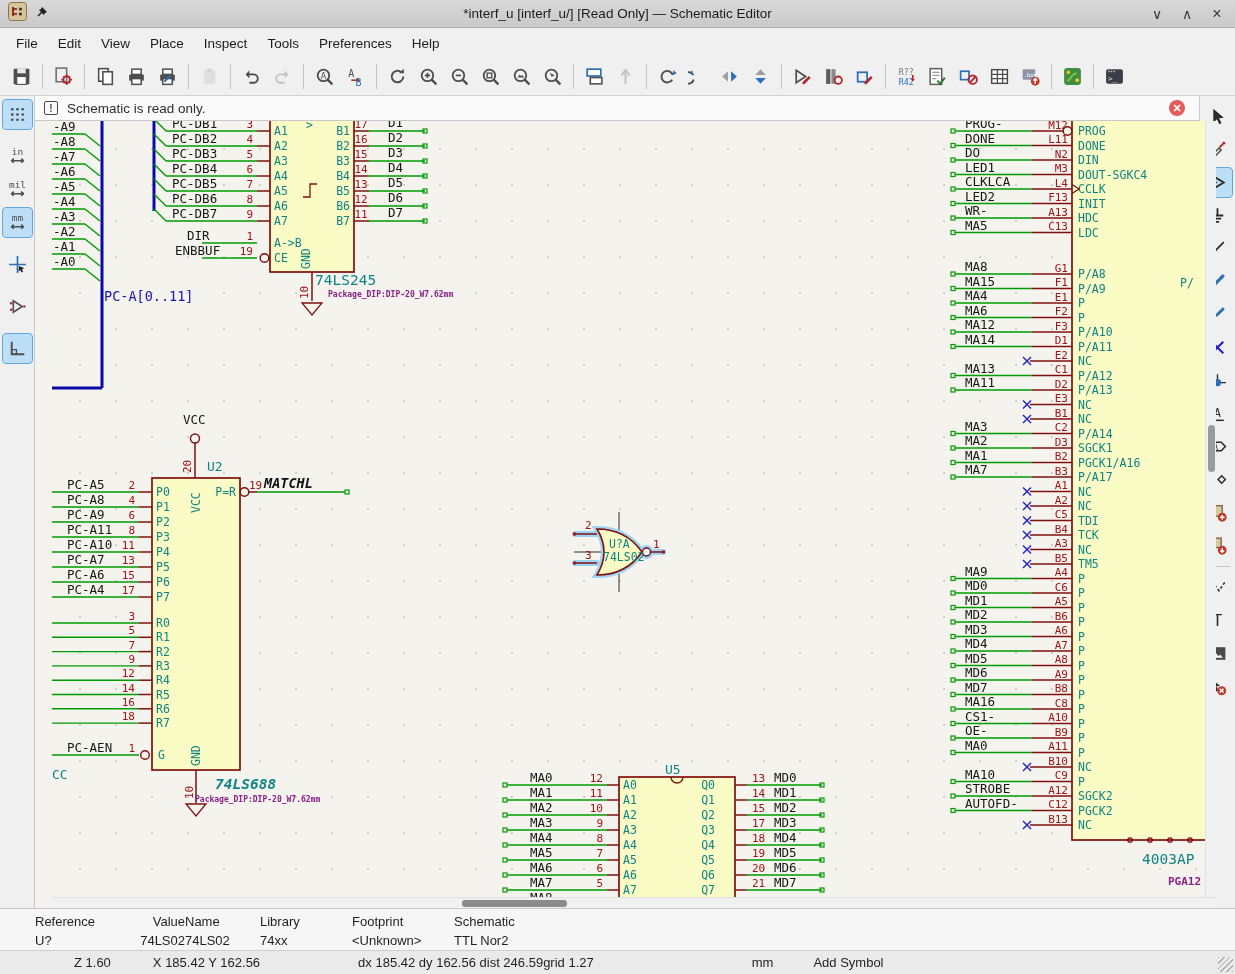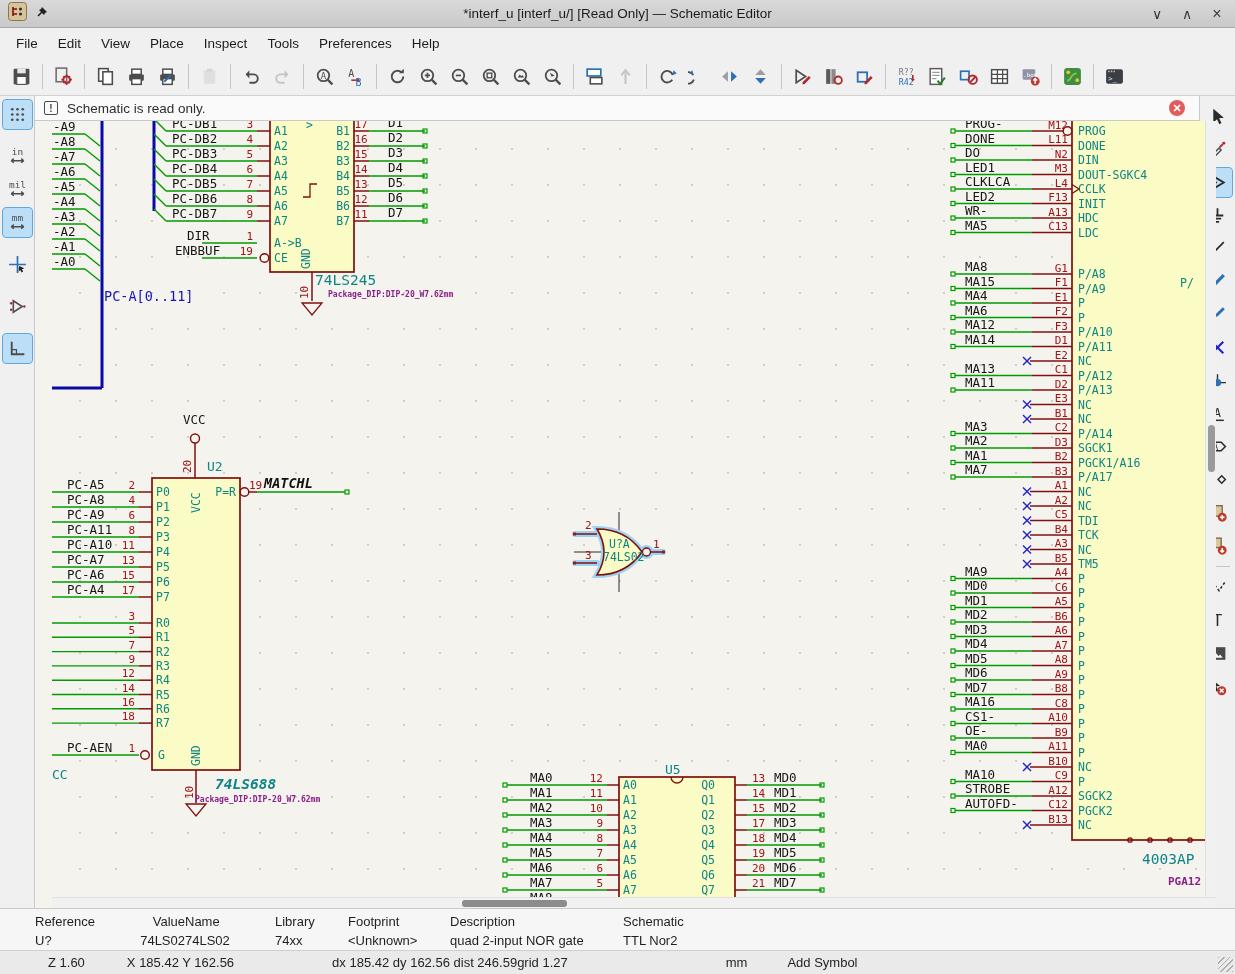--- a/index.html
+++ b/index.html
@@ -1207,40 +1207,36 @@
         <span>U?</span>
       </div>
     <div class="pcol" style="width:77px;text-align:right;">
         <span>Value</span>
         <span>74LS02</span>
       </div>
     <div class="pcol" style="width:75px;">
         <span>Name</span>
         <span>74LS02</span>
       </div>
-    <div class="pcol" style="width:73px;margin-left:15px;">
+    <div class="pcol" style="width:73px;">
         <span>Library</span>
         <span>74xx</span>
       </div>
-    <div class="pcol" style="width:102px;">
+    <div class="pcol" style="width:102px;margin-left:19px;">
         <span>Footprint</span>
         <span>&lt;Unknown&gt;</span>
-      </div>
-    <div class="pcol" style="width:173px;">
-        <span>Description</span>
-        <span>quad 2-input NOR gate</span>
       </div>
     <div class="pcol">
         <span>Schematic</span>
         <span>TTL Nor2</span>
       </div>
   </div>
 
   <div id="statusbar">
-    <span style="margin-left:48px;">Z 1.60</span>
+    <span style="margin-left:74px;">Z 1.60</span>
     <span style="margin-left:42px;">X 185.42 Y 162.56</span>
     <span style="margin-left:98px;">dx 185.42  dy 162.56  dist 246.59</span>
     <span style="">grid 1.27</span>
     <span style="margin-left:158px;">mm</span>
     <span style="margin-left:40px;">Add Symbol</span>
     <div id="grip"></div>
   </div>
 
 </div>
 

